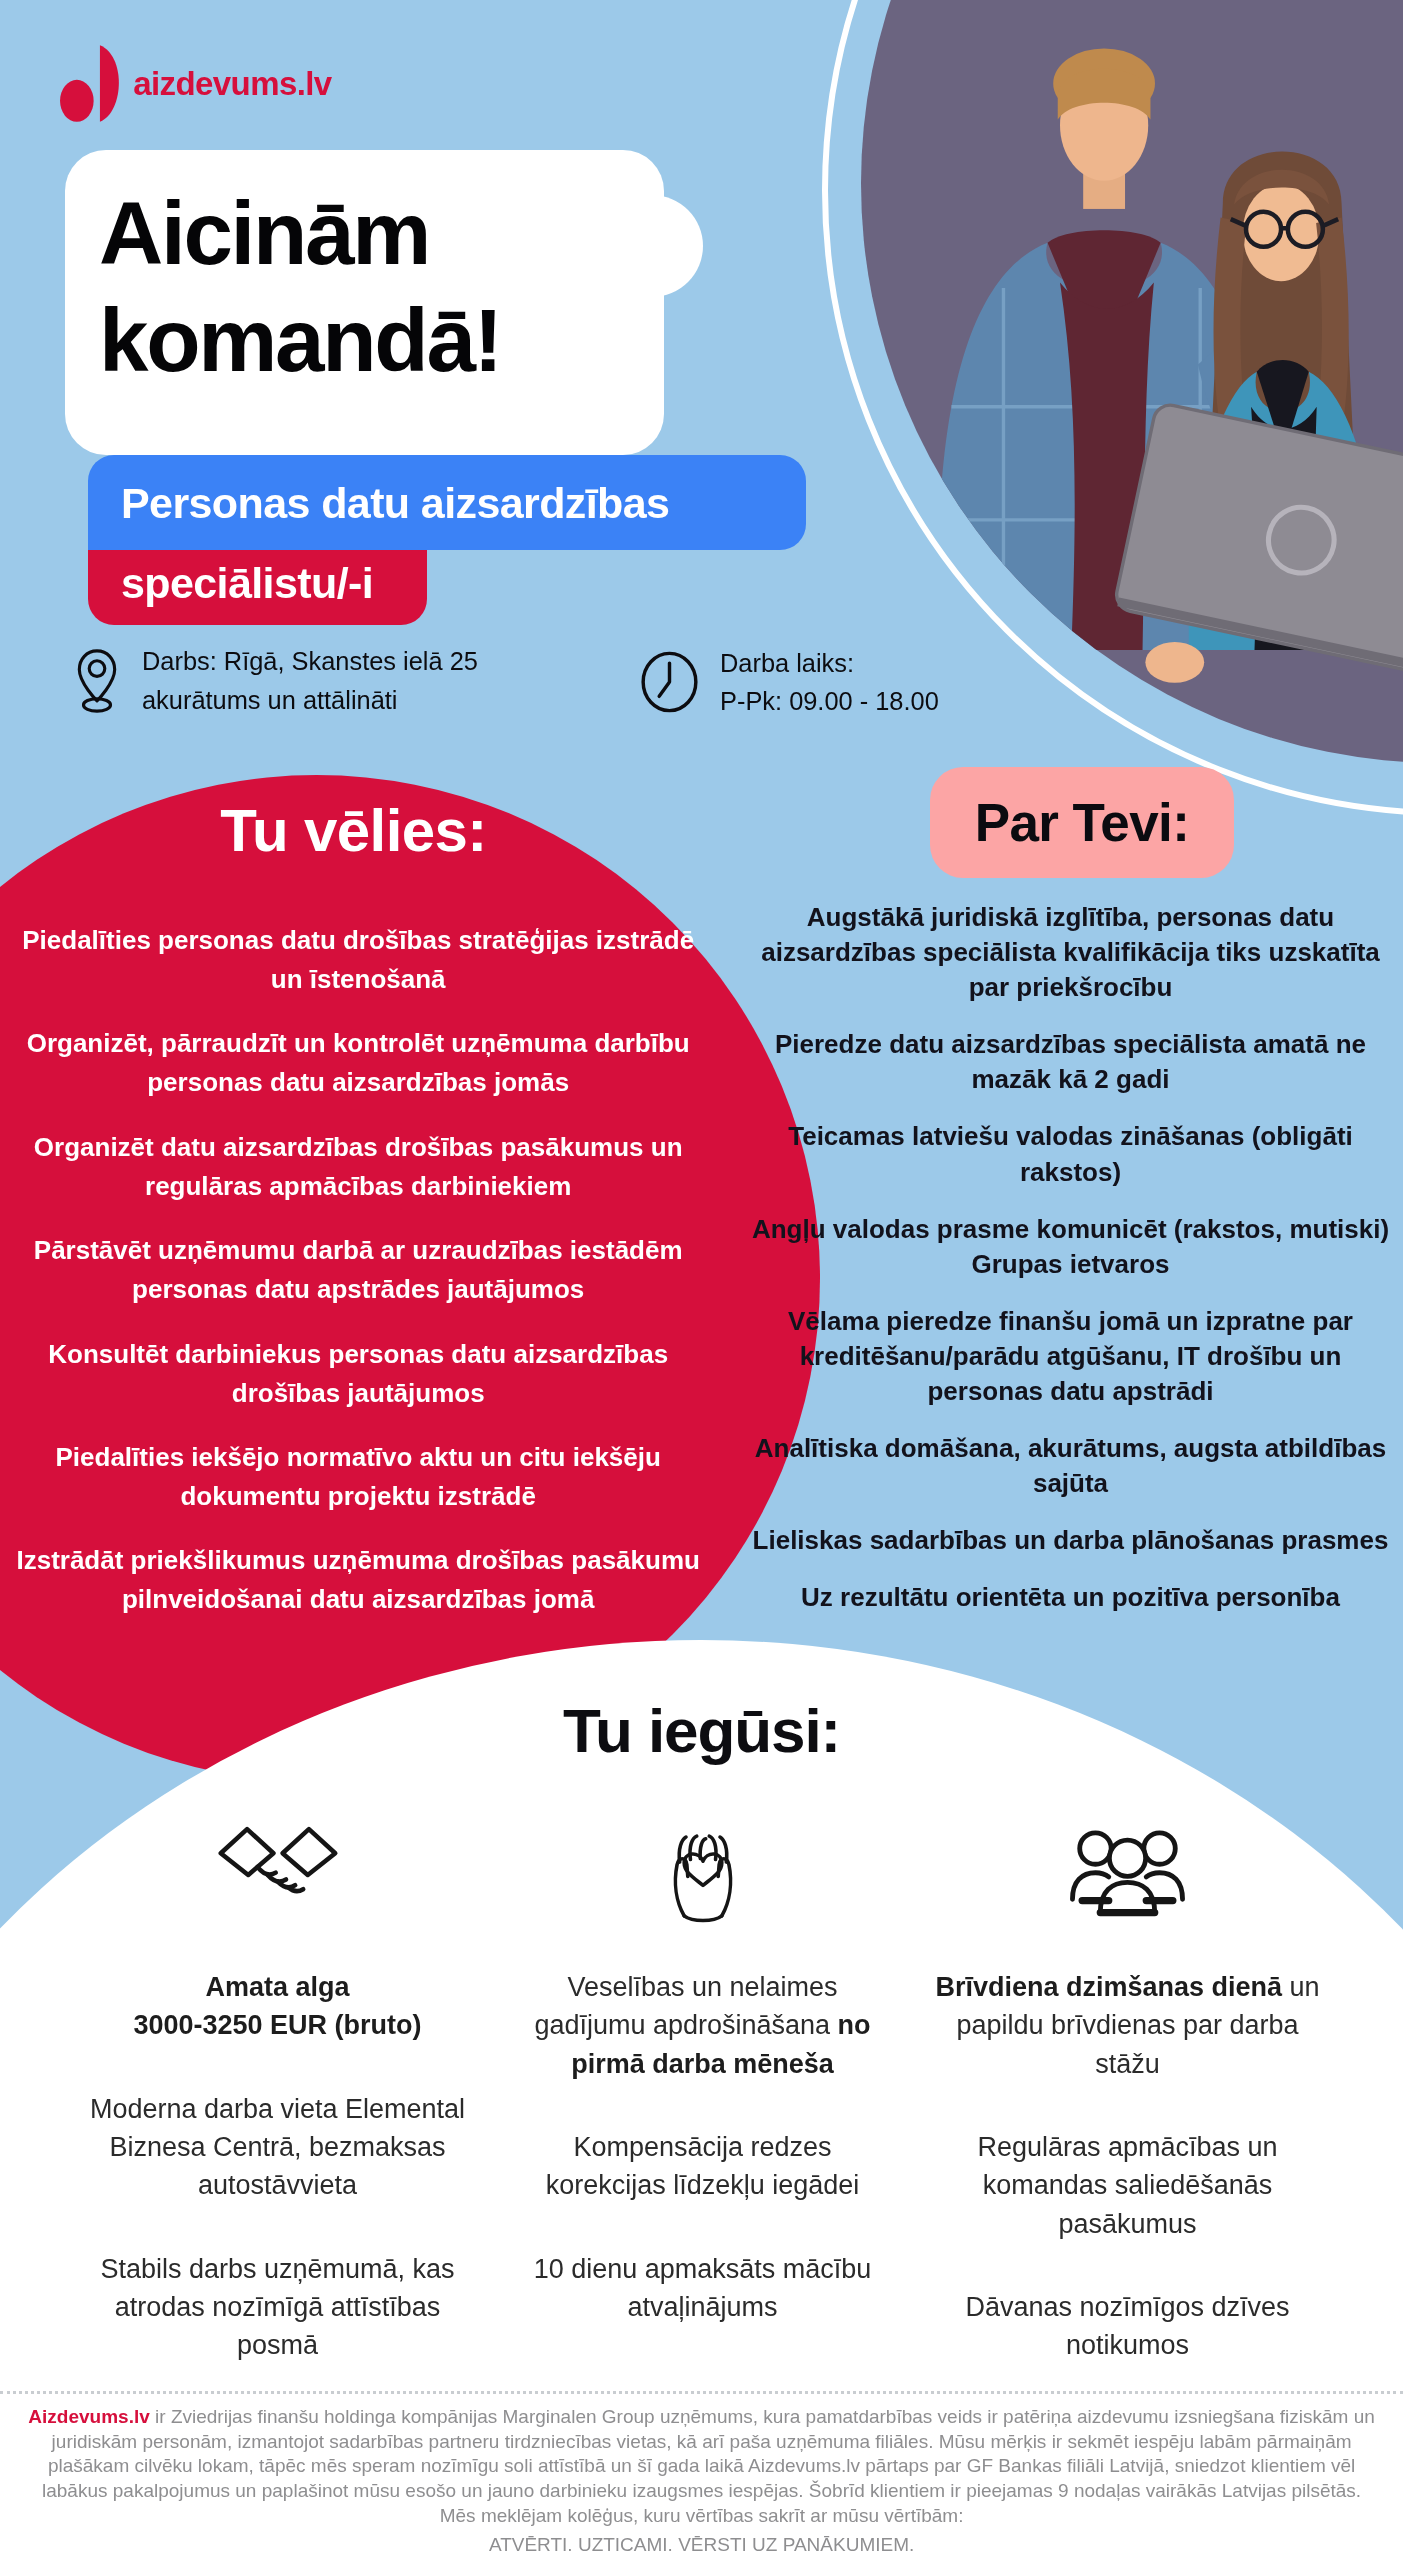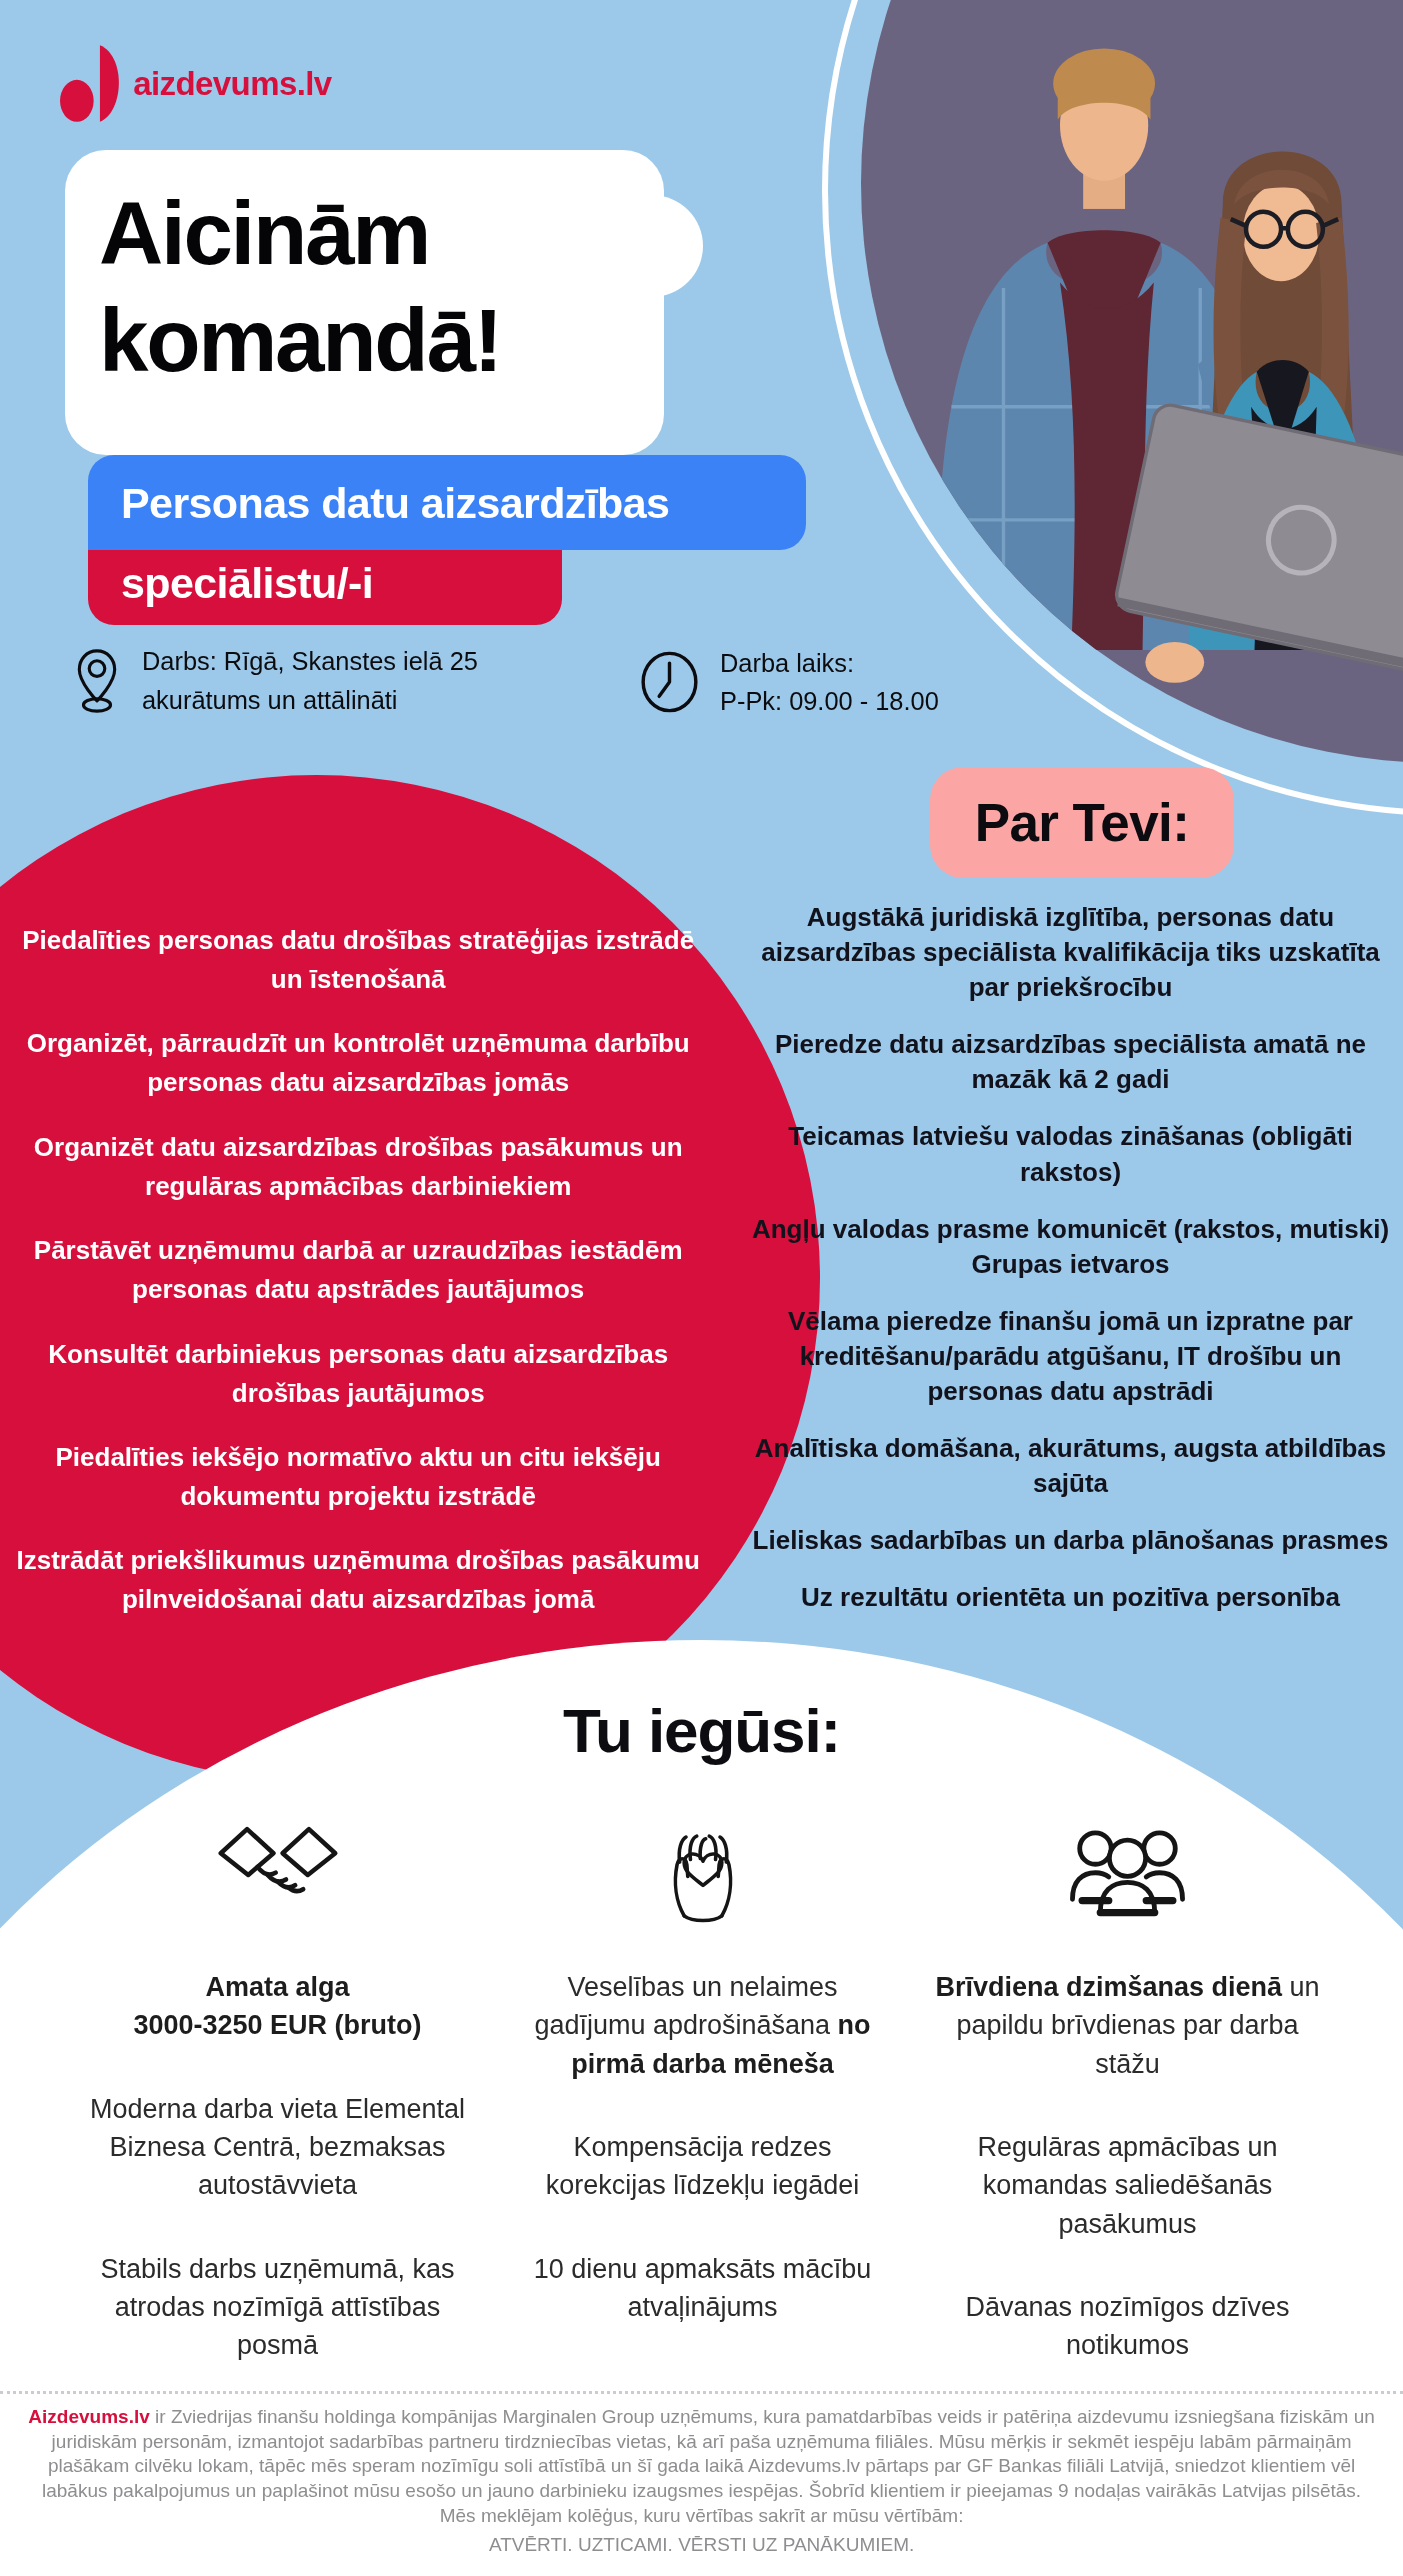--- a/index.html
+++ b/index.html
@@ -17,21 +17,21 @@
   .logo{left:59px;top:44px;display:flex;align-items:center;gap:11.3px;}
   .logo-text{font-size:33px;font-weight:700;color:#d60f3c;letter-spacing:-0.6px;}
   
   .bubble{left:65px;top:150px;width:599px;height:305px;background:#fff;border-radius:41px;}
   .bubble-bump{left:601px;top:195px;width:102px;height:102px;background:#fff;border-radius:50%;}
   .hero-title{left:99px;top:180px;width:543px;font-size:89px;line-height:1.2;font-weight:800;
               letter-spacing:-2.3px;color:#050507;white-space:pre-line;}
   
   .badge1{left:88px;top:455px;width:718px;height:95px;background:#3b82f6;
           border-radius:26px 26px 26px 0;}
-  .badge2{left:88px;top:550px;width:474px;height:75px;background:#d60f3c;
+  .badge2{left:88px;top:550px;width:339px;height:75px;background:#d60f3c;
           border-radius:0 0 26px 26px;}
   .badge1 span{display:block;padding-left:33px;line-height:97px;font-size:43px;font-weight:700;color:#fff;letter-spacing:-0.6px;}
   .badge2 span{display:block;padding-left:33px;line-height:67px;font-size:43px;font-weight:700;color:#fff;letter-spacing:-0.6px;}
   
   .info{display:flex;align-items:center;gap:19px;}
   .info-loc{left:71px;top:638px;}
   .info-time{left:638px;top:644px;}
   .info-text{font-size:25.4px;line-height:1.5;color:#0c0c10;}
   
   .tv-title{left:0;top:796px;width:707px;text-align:center;font-size:60px;font-weight:800;
@@ -141,20 +141,21 @@
     <svg width="63" height="68" viewBox="0 0 110 110" fill="none" stroke="#0c0c10" stroke-width="6" stroke-linecap="round">
       <ellipse cx="55" cy="55" rx="46" ry="50"></ellipse>
       <path d="M55 55 L55 22 M55 55 L37 80"></path>
     </svg>
     <div class="info-text">
       <div>Darba laiks:</div>
       <div>P-Pk: 09.00 - 18.00</div>
     </div>
   </div>
 
+  <h2 class="abs tv-title" style="margin:0;">Tu vēlies:</h2>
   <div class="abs tv-items">
     <p>Piedalīties personas datu drošības stratēģijas izstrādē un īstenošanā</p>
     <p>Organizēt, pārraudzīt un kontrolēt uzņēmuma darbību personas datu aizsardzības jomās</p>
     <p>Organizēt datu aizsardzības drošības pasākumus un regulāras apmācības darbiniekiem</p>
     <p>Pārstāvēt uzņēmumu darbā ar uzraudzības iestādēm personas datu apstrādes jautājumos</p>
     <p>Konsultēt darbiniekus personas datu aizsardzības drošības jautājumos</p>
     <p>Piedalīties iekšējo normatīvo aktu un citu iekšēju dokumentu projektu izstrādē</p>
     <p>Izstrādāt priekšlikumus uzņēmuma drošības pasākumu pilnveidošanai datu aizsardzības jomā</p>
   </div>
 

